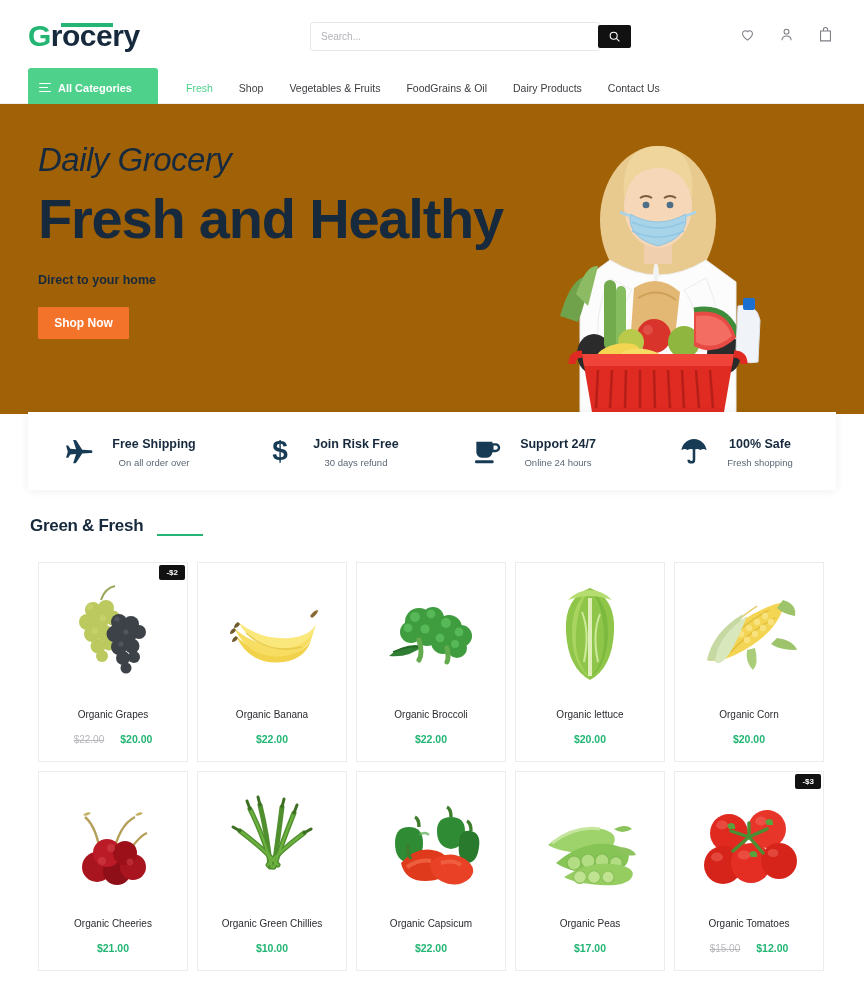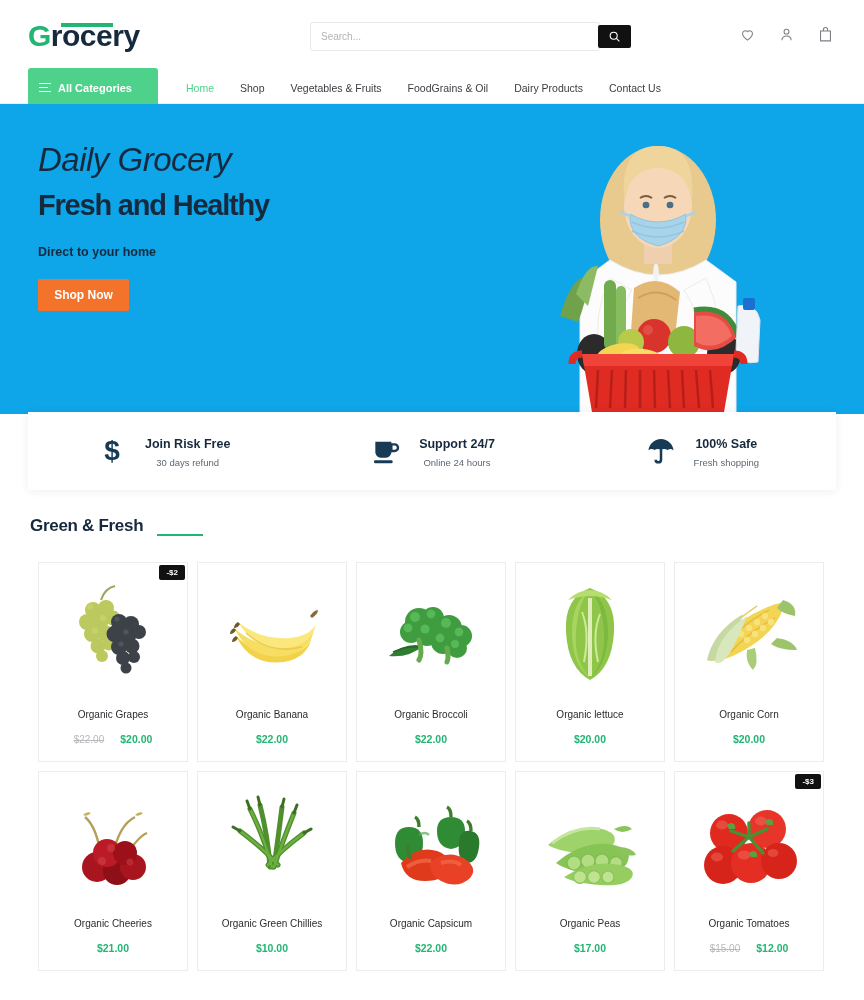--- a/index.html
+++ b/index.html
@@ -54,29 +54,29 @@
   .burger i { display:block; height:1.6px; background:#fff; border-radius:2px; }
   .burger i:nth-child(1){ width:12px; }
   .burger i:nth-child(2){ width:9px; }
   .burger i:nth-child(3){ width:12px; }
   .nav-links { display:flex; gap:26px; margin-left:28px; }
   .nav-links a { font-size:10.5px; color:#3c3c42; text-decoration:none; cursor:pointer; }
   .nav-links a.active { color:#4ed18b; }
 
   
   .hero {
-    position:relative; height:310px; background:#0ea5e9;
+    position:relative; height:310px; background:#a16207;
     padding:38px 0 0 38px; overflow:hidden;
   }
   .hero-kicker {
     font-size:33px; font-style:italic; font-weight:400; color:#16293d;
     letter-spacing:-0.5px; line-height:1.1;
   }
   .hero-title {
-    font-size:29px; font-weight:700; color:#16293d; letter-spacing:-1.2px;
+    font-size:56px; font-weight:700; color:#16293d; letter-spacing:-1.2px;
     margin-top:12px; line-height:1.05;
   }
   .hero-sub { font-size:12.5px; font-weight:700; color:#16293d; margin-top:24px; }
   .shop-now {
     margin-top:20px; background:#f4732a; color:#fff; border:none;
     width:91px; height:32px; font-size:12px; font-weight:700; cursor:pointer;
     border-radius:1px; font-family:"Liberation Sans", sans-serif;
   }
   .hero-img { position:absolute; right:46px; bottom:0; width:320px; height:312px; }
 
@@ -164,21 +164,21 @@
   <div class="nav">
     <div class="all-cat">
       <span class="burger">
           <i></i>
           <i></i>
           <i></i>
         </span>
       <span>All Categories</span>
     </div>
     <div class="nav-links">
-      <a class="active">Home</a>
+      <a class="active">Fresh</a>
       <a>Shop</a>
       <a>Vegetables &amp; Fruits</a>
       <a>FoodGrains &amp; Oil</a>
       <a>Dairy Products</a>
       <a>Contact Us</a>
     </div>
   </div>
 
   <div class="hero">
     <div class="hero-kicker">Daily Grocery</div>
@@ -246,20 +246,31 @@
           <line x1="170" y1="268" x2="172" y2="306"></line>
         <line x1="184" y1="268" x2="186" y2="306"></line>
           <line x1="198" y1="268" x2="201" y2="306"></line>
         <line x1="212" y1="268" x2="215" y2="306"></line>
       </g>
       <path d="M84 252 q-10 0 -10 10 M236 252 q10 0 10 10" stroke="#e02b22" stroke-width="7" fill="none"></path>
     </svg>
   </div>
 
   <div class="features">
+    <div class="feat">
+      <span class="feat-icon">
+        <svg viewBox="0 0 24 24" fill="currentColor">
+            <path d="M21 13.5c.6 0 1-.4 1-1s-.4-1-1-1l-6.6-.4L10 4.2a1 1 0 0 0-.9-.5H7.6l2.2 6.9-4.3-.3-1.6-2.4H2.3l1.3 4.6L2.3 17h1.6l1.6-2.4 4.3-.3-2.2 6.9h1.5c.36 0 .7-.2.9-.5l4.4-6.9z"></path>
+          </svg>
+      </span>
+      <span class="feat-txt">
+        <span class="feat-title">Free Shipping</span>
+        <span class="feat-sub" style="display:block">On all order over</span>
+      </span>
+    </div>
     <div class="feat">
       <span class="feat-icon">
         <svg viewBox="0 0 24 24" fill="currentColor">
             <text x="12" y="19" font-size="21" font-weight="bold" text-anchor="middle" font-family="Liberation Sans, sans-serif">$</text>
           </svg>
       </span>
       <span class="feat-txt">
         <span class="feat-title">Join Risk Free</span>
         <span class="feat-sub" style="display:block">30 days refund</span>
       </span>

